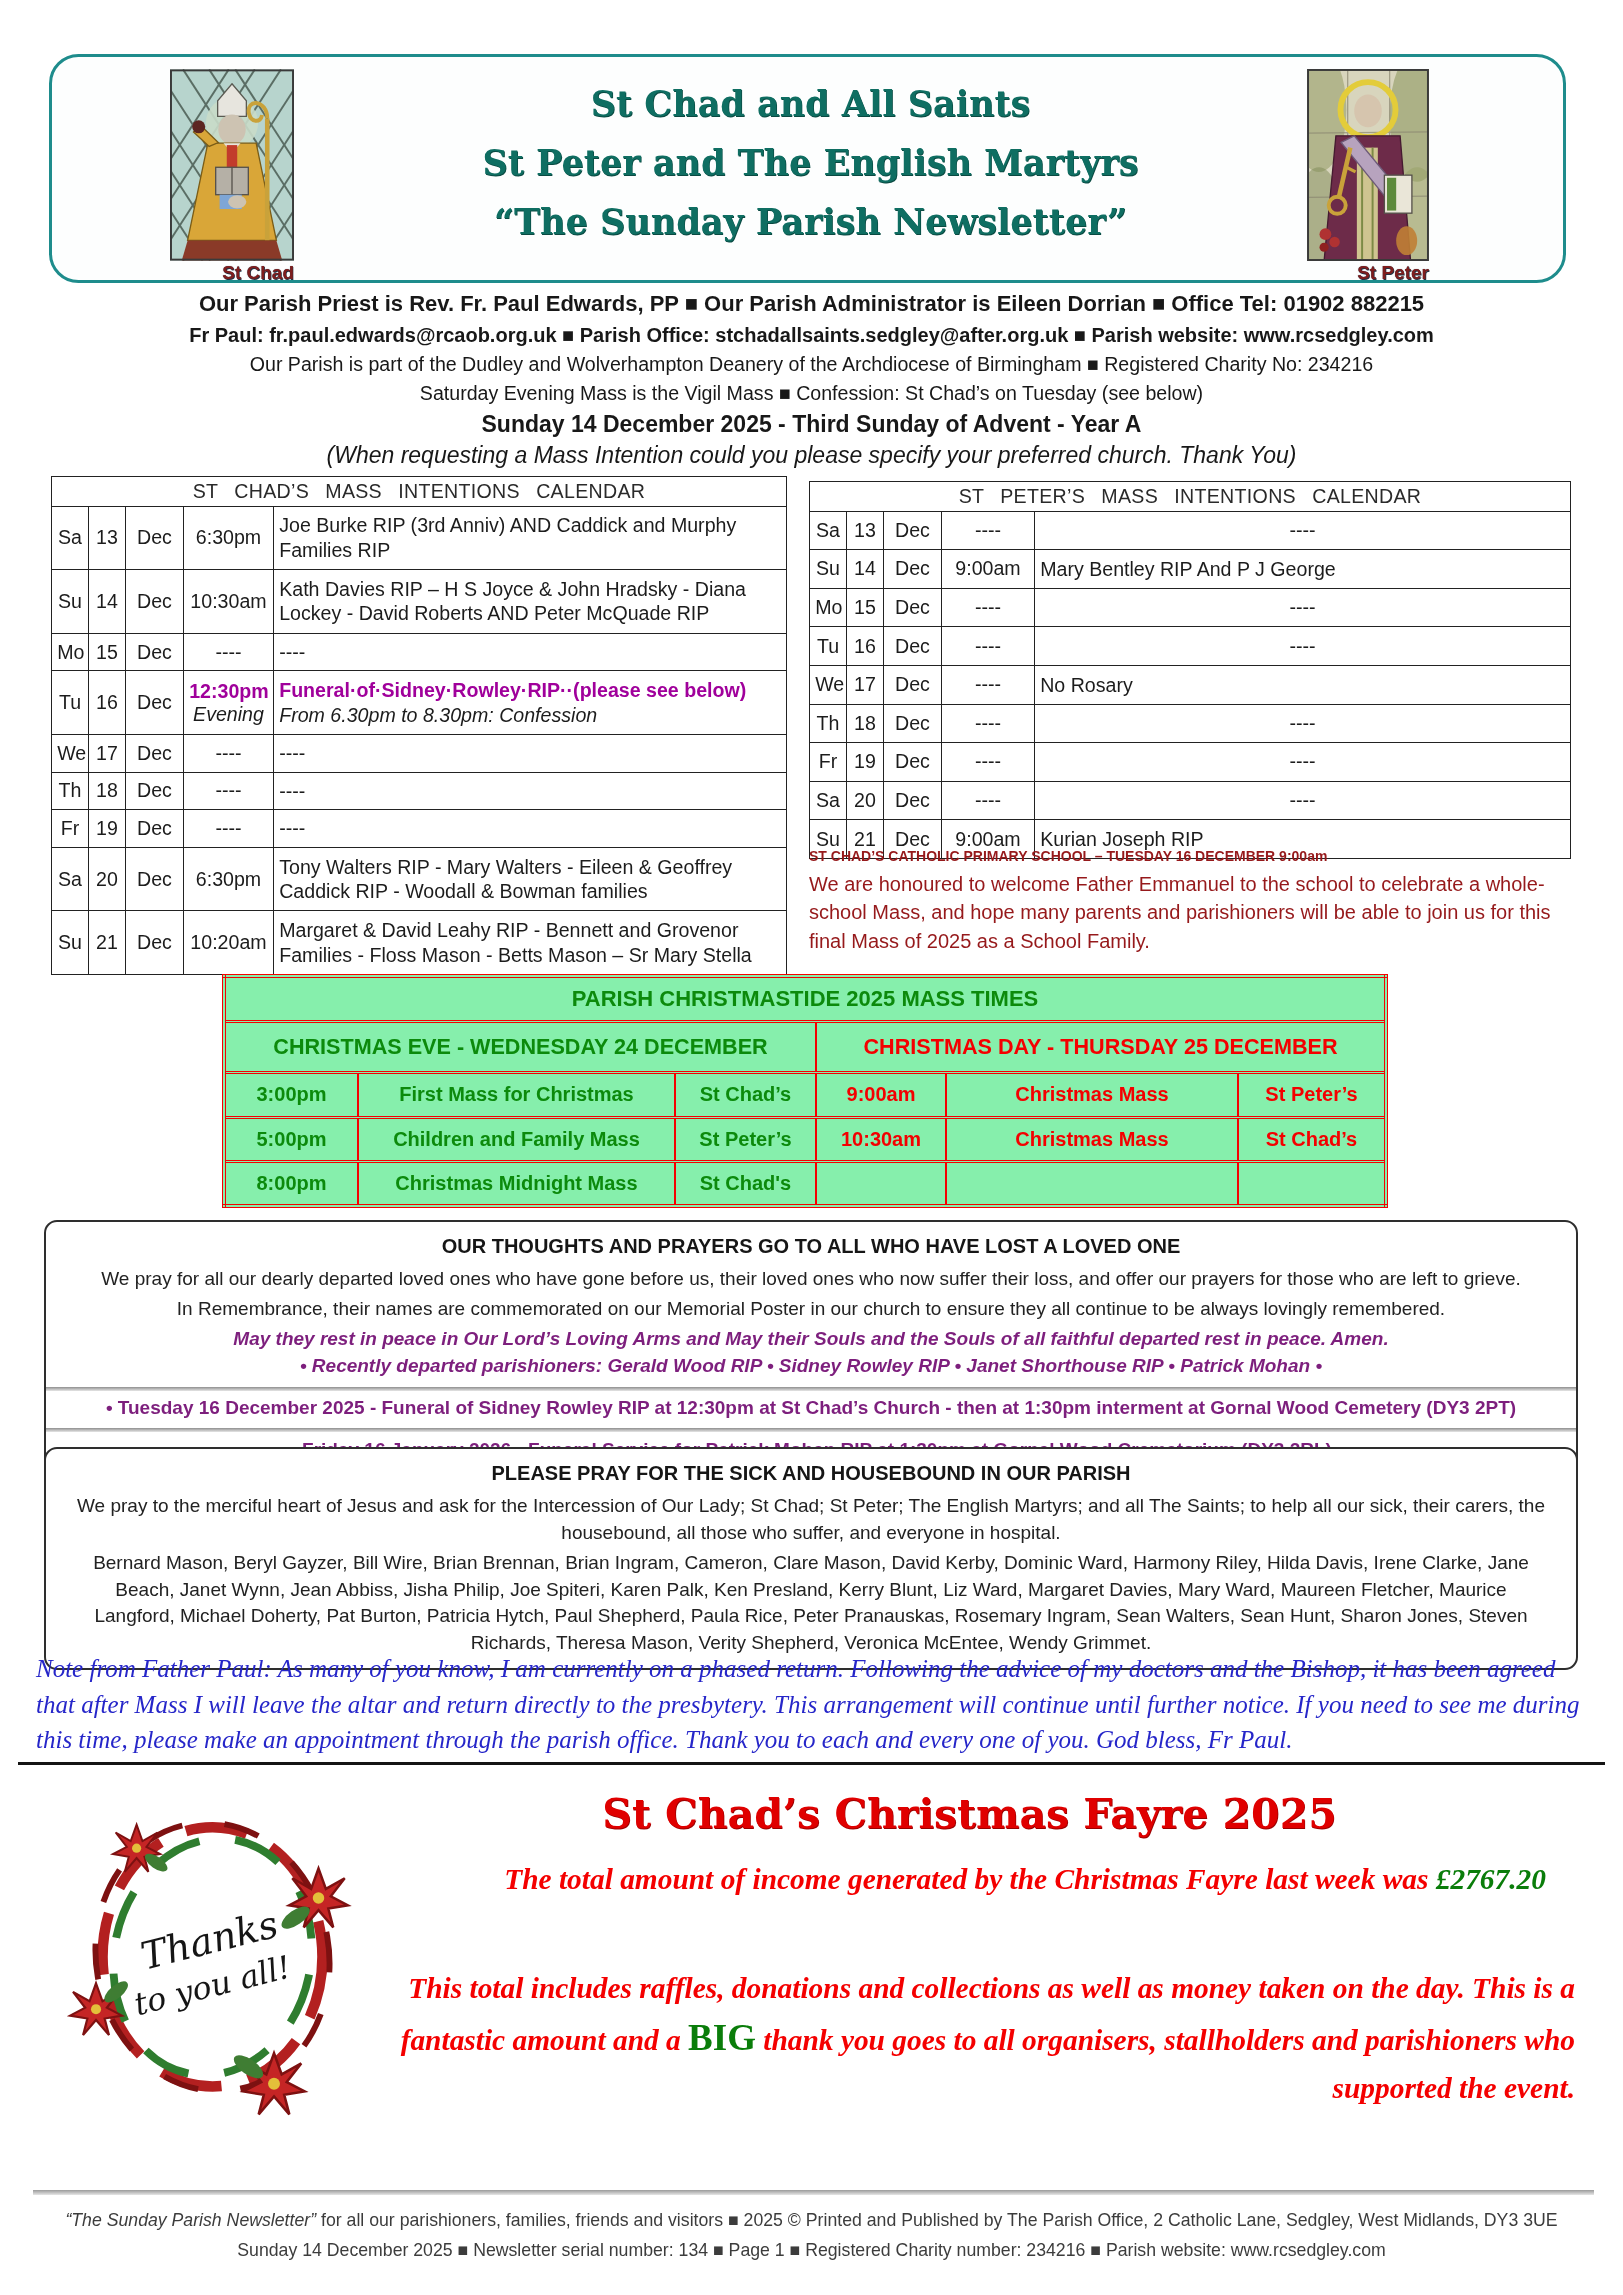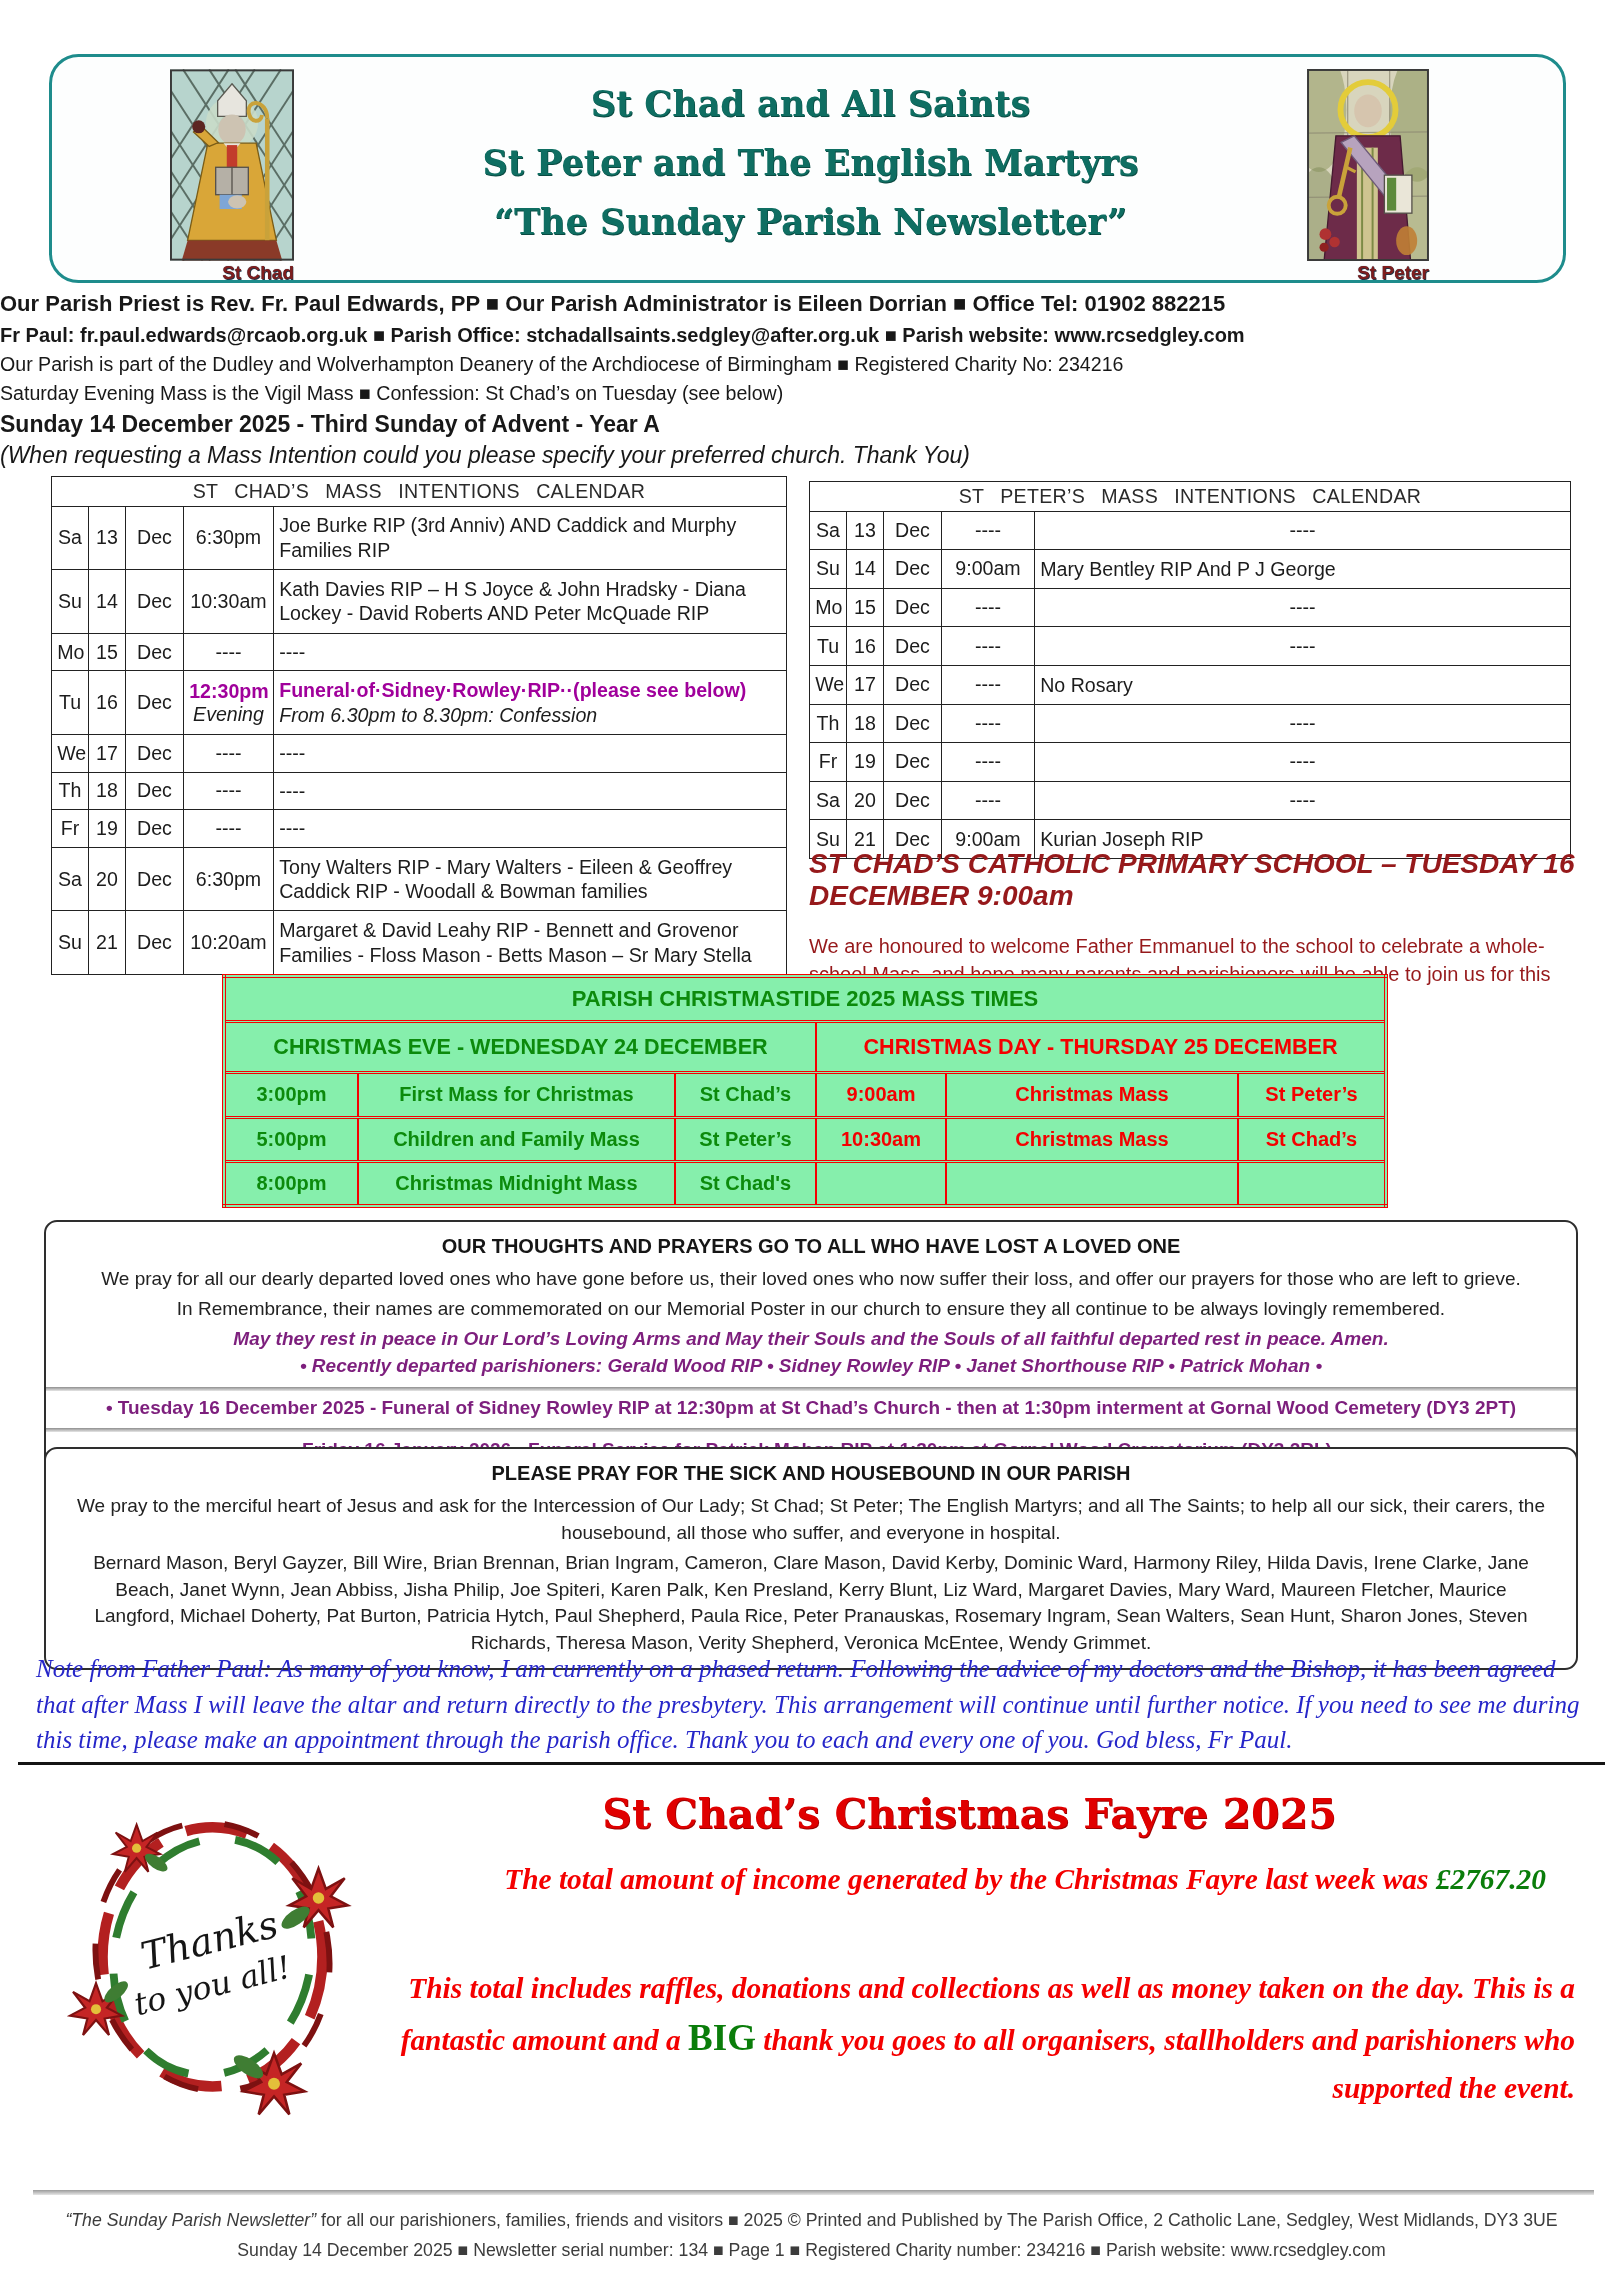--- a/index.html
+++ b/index.html
@@ -15,21 +15,21 @@
   .glass-cap{position:absolute;top:205px;font-weight:bold;font-size:19px;color:#7f1d1d;
              text-shadow:0.7px 0.7px 0 #234,0 0 0.7px #234;text-align:right;}
   .cap-left{left:118px;width:124px;}
   .cap-right{left:1255px;width:122px;}
   .mast-titles{position:absolute;left:262px;top:17px;width:993px;text-align:center;}
   .mast-line{height:59px;display:flex;align-items:center;justify-content:center;
              font-family:"DejaVu Serif",serif;font-weight:bold;font-size:35px;color:#0f6e62;
              text-shadow:0.7px 0.7px 0 #0a4a42;}
 
   
-  .contact{position:absolute;left:0;top:291px;width:1623px;text-align:left;color:#181818;}
+  .contact{position:absolute;left:0;top:291px;width:1623px;text-align:center;color:#181818;}
   .c1{font-weight:bold;font-size:22px;margin-bottom:7.2px;}
   .c2{font-weight:bold;font-size:20px;margin-bottom:5.9px;}
   .c3,.c4{font-size:19.6px;margin-bottom:5.9px;}
   .c5{font-weight:bold;font-size:23px;margin-bottom:3.9px;}
   .c6{font-style:italic;font-size:23px;}
 
   
   table.mi{border-collapse:collapse;table-layout:fixed;position:absolute;background:#fff;}
   table.mi td{border:1.3px solid #222;font-size:19.6px;padding:1.3px 5.2px;vertical-align:middle;}
   table.chad{left:51px;top:476px;width:736px;}
@@ -39,21 +39,21 @@
   td.int{text-align:left;line-height:1.25;}
   tr.rh2 td{height:60px;}
   tr.rh1 td{height:34px;}
   tr.prow td{height:35px;}
   .mag{color:#a0009b;font-weight:bold;}
   .evening{font-style:italic;color:#1c1c1c;}
   .subint{font-style:italic;color:#1c1c1c;font-weight:normal;}
 
   
   .school{position:absolute;left:809px;top:848px;width:767px;color:#96191b;}
-  .school-title{font-size:28px;font-weight:bold;font-style:italic;margin-bottom:20px;}
+  .school-title{font-size:14px;font-weight:bold;margin-bottom:6px;}
   .school-body{font-size:20px;line-height:1.42;}
 
   
   table.xmas{position:absolute;left:222px;top:974px;width:1166px;border-collapse:collapse;
              table-layout:fixed;border:4.6px double #f40000;background:#86efac;}
   table.xmas td{border-left:2px solid #f40000;border-right:2px solid #f40000;
                 border-top:3.9px double #f40000;border-bottom:3.9px double #f40000;
                 font-weight:bold;text-align:center;padding:2.6px 3.9px;}
   td.x-title{font-size:22px;color:#0c8a0c;height:37px;}
   td.x-head{font-size:21.6px;height:43px;}

